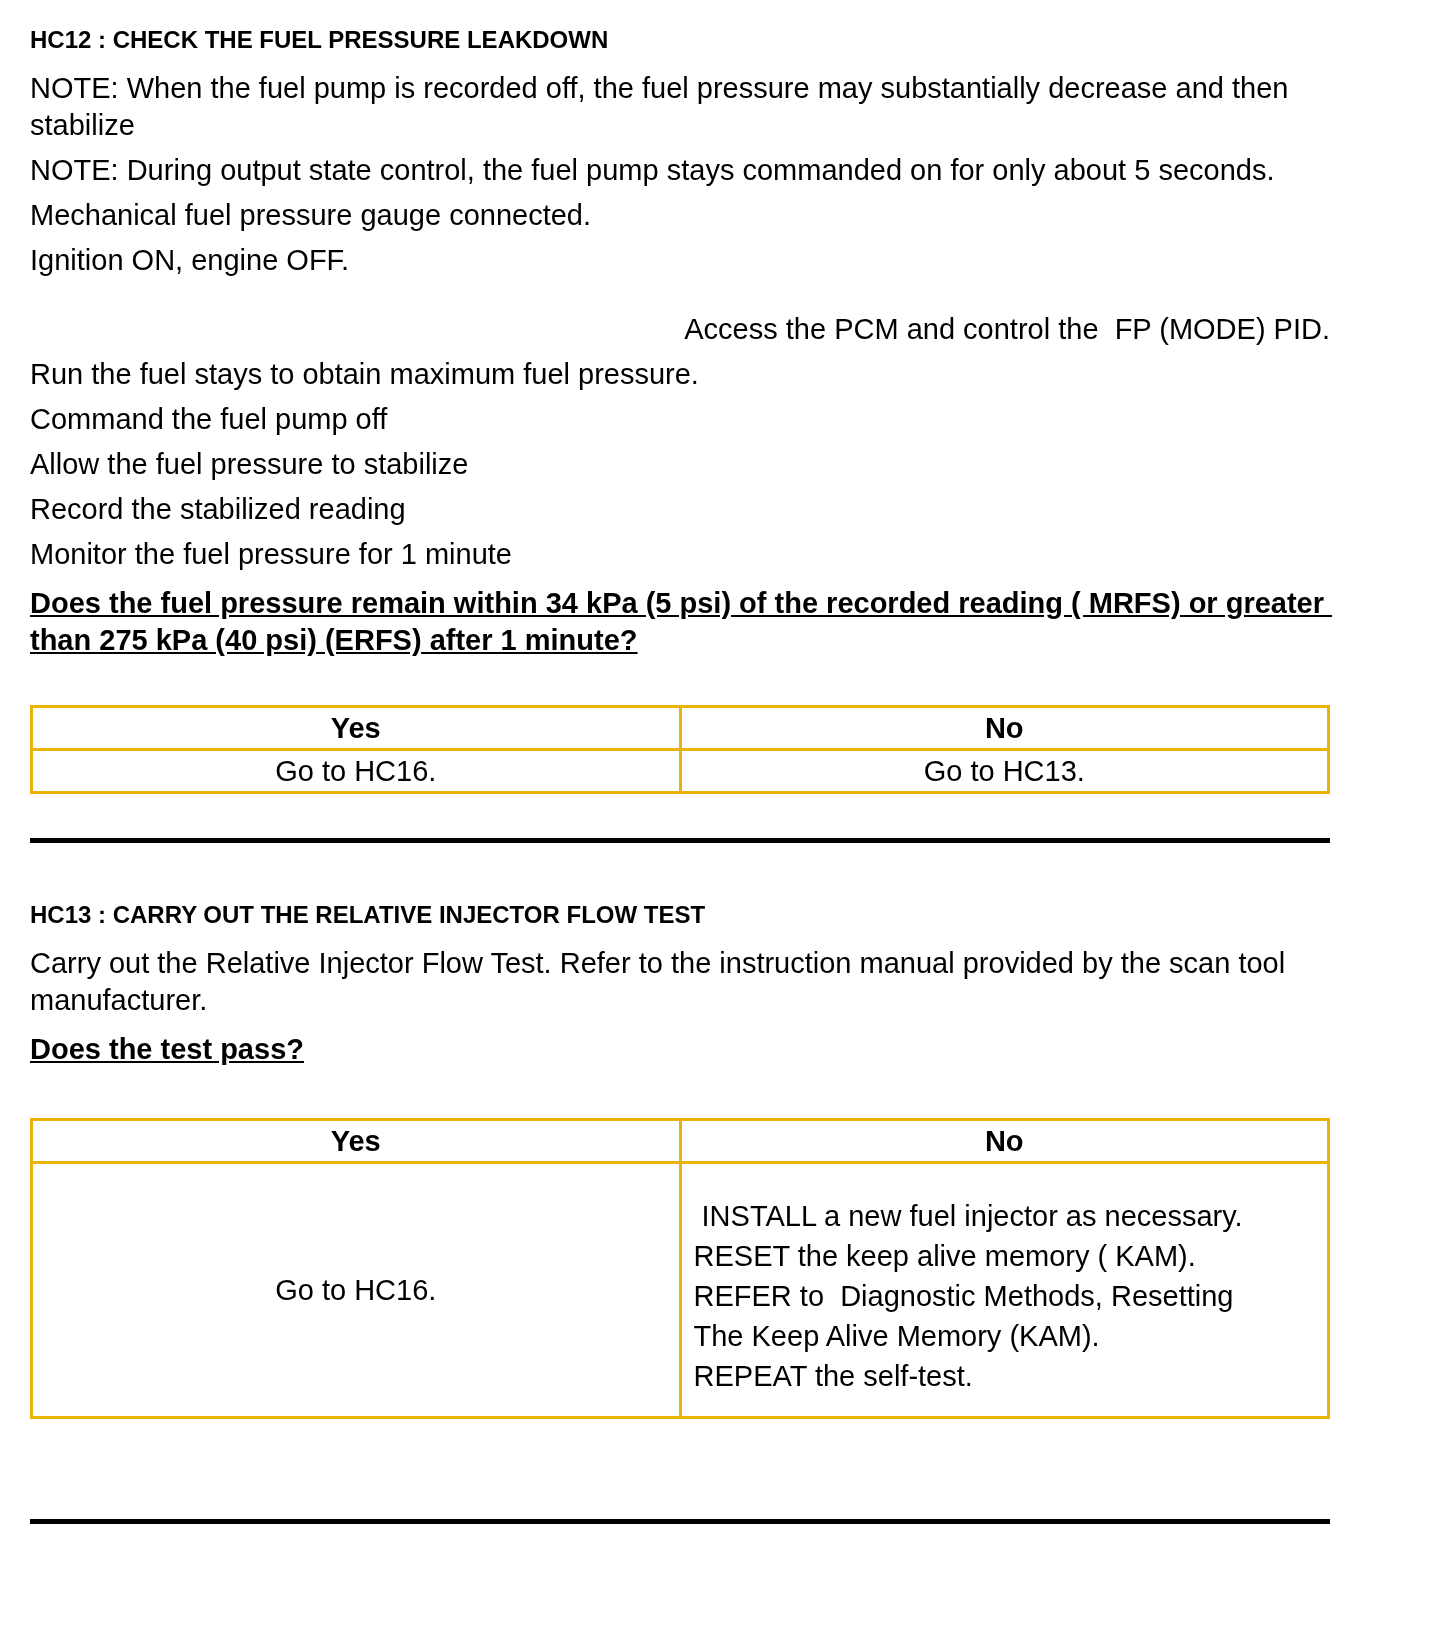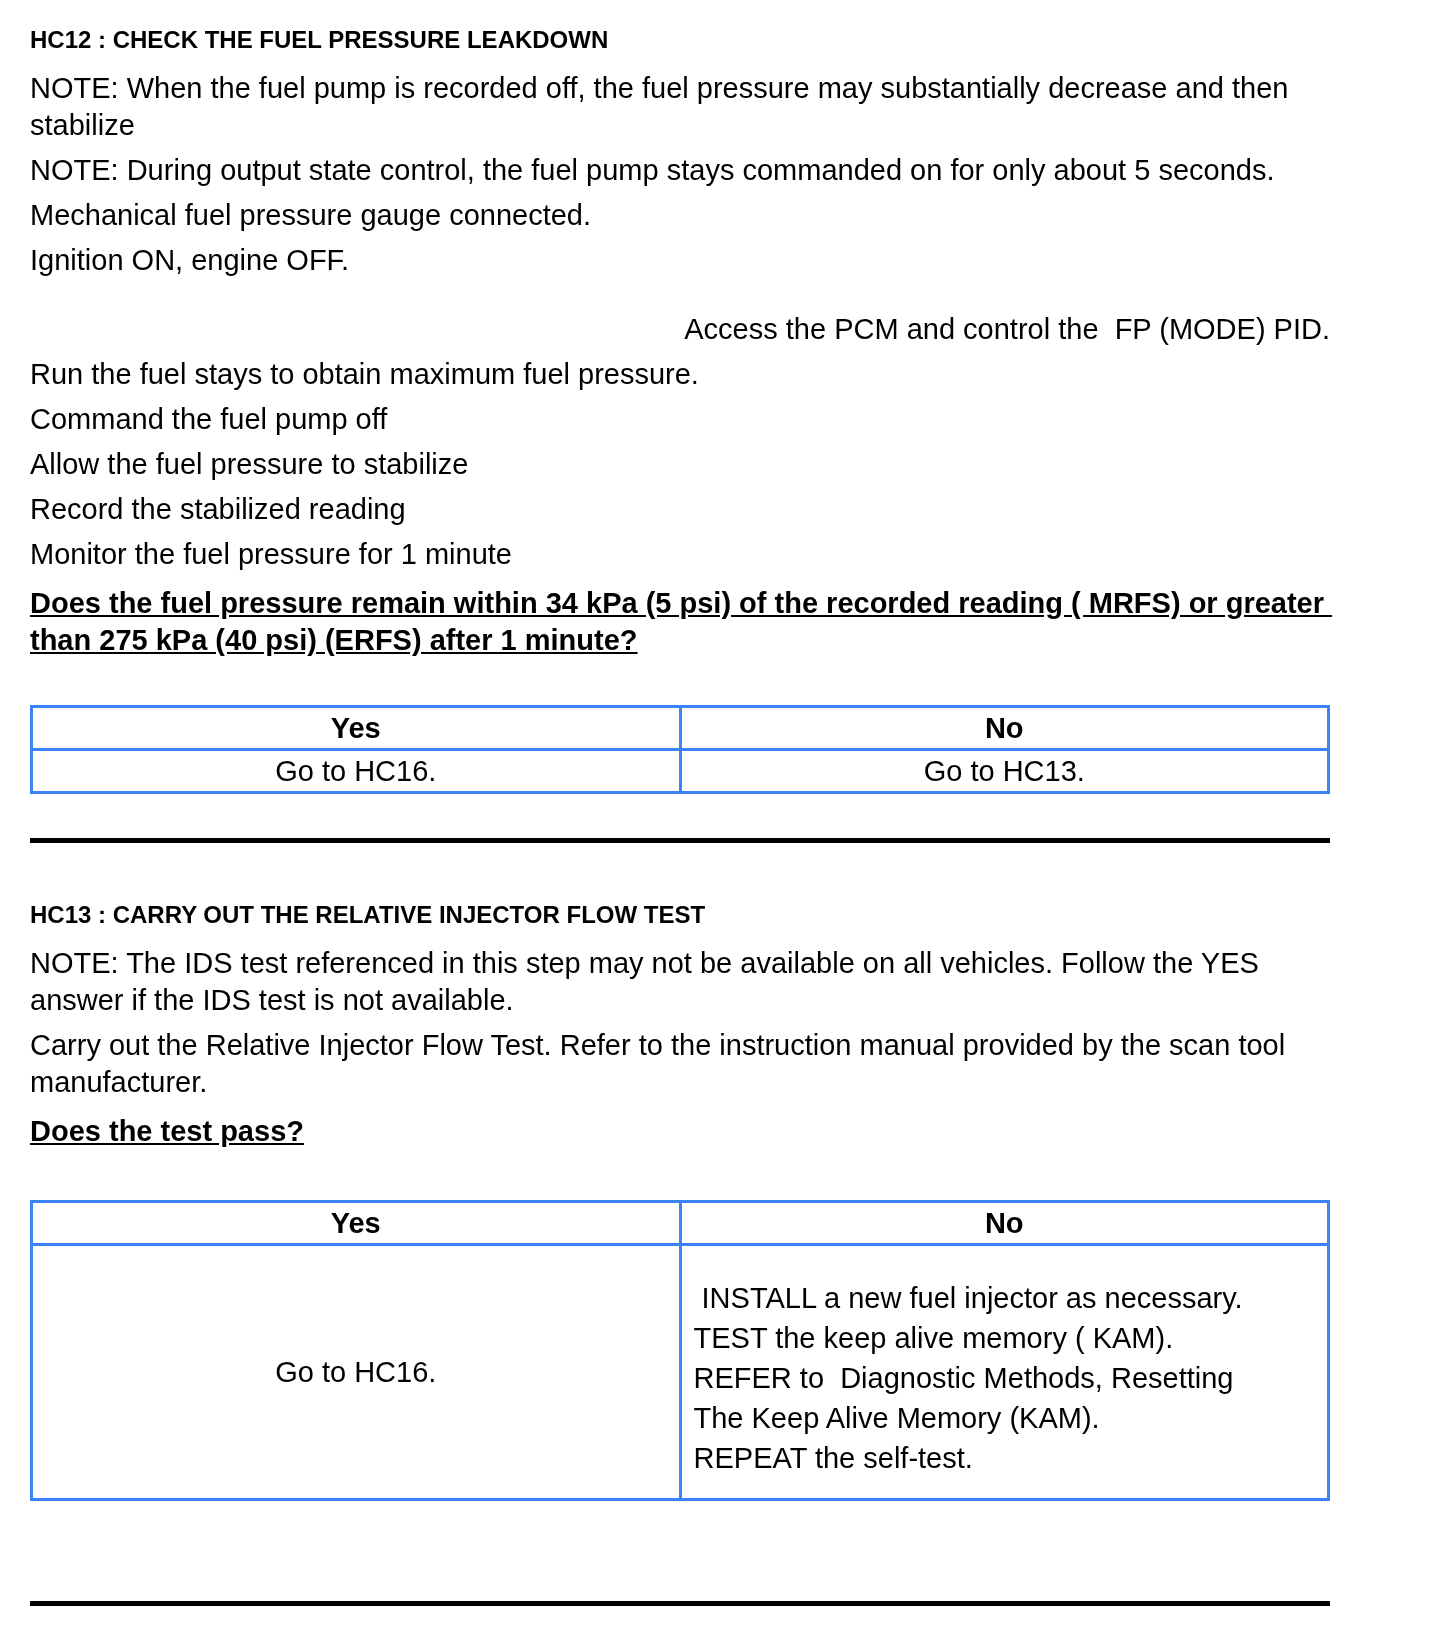--- a/index.html
+++ b/index.html
@@ -36,21 +36,21 @@
   .decision-table {
     border-collapse: collapse;
     width: 100%;
     table-layout: fixed;
     font-size: 29px;
     margin-top: 46px;
   }
   .decision-table.second { margin-top: 50px; }
   .decision-table th,
   .decision-table td {
-    border: 3px solid #3b82f6;
+    border: 3px solid #eab308;
   }
   .decision-table th {
     font-weight: 700;
     text-align: center;
     line-height: 40px;
     padding: 0 4px;
   }
   .cell-center {
     text-align: center;
     vertical-align: middle;
@@ -111,40 +111,39 @@
         </tr>
       </tbody>
     </table>
 
     <hr class="thick-rule after-hc12">
   </section>
 
   <section>
     <h2 class="section-heading hc13">HC13 : CARRY OUT THE RELATIVE INJECTOR FLOW TEST</h2>
 
-    <p class="para">NOTE: The IDS test referenced in this step may not be available on all vehicles. Follow the YES answer if the IDS test is not available.</p>
     <p class="para">Carry out the Relative Injector Flow Test. Refer to the instruction manual provided by the scan tool manufacturer.</p>
 
     <p class="para question">Does the test pass?</p>
 
     <table class="decision-table second">
       <colgroup>
           <col style="width:50%">
           <col style="width:50%">
         </colgroup>
       <tbody>
         <tr>
           <th>Yes</th>
           <th>No</th>
         </tr>
         <tr>
           <td class="cell-center">Go to HC16.</td>
           <td class="cell-multiline">
             <div class="cell-line"> INSTALL a new fuel injector as necessary.</div>
-            <div class="cell-line">TEST the keep alive memory ( KAM).</div>
+            <div class="cell-line">RESET the keep alive memory ( KAM).</div>
             <div class="cell-line">REFER to  Diagnostic Methods, Resetting</div>
             <div class="cell-line">The Keep Alive Memory (KAM).</div>
             <div class="cell-line">REPEAT the self-test.</div>
           </td>
         </tr>
       </tbody>
     </table>
 
     <hr class="thick-rule after-hc13">
   </section>

